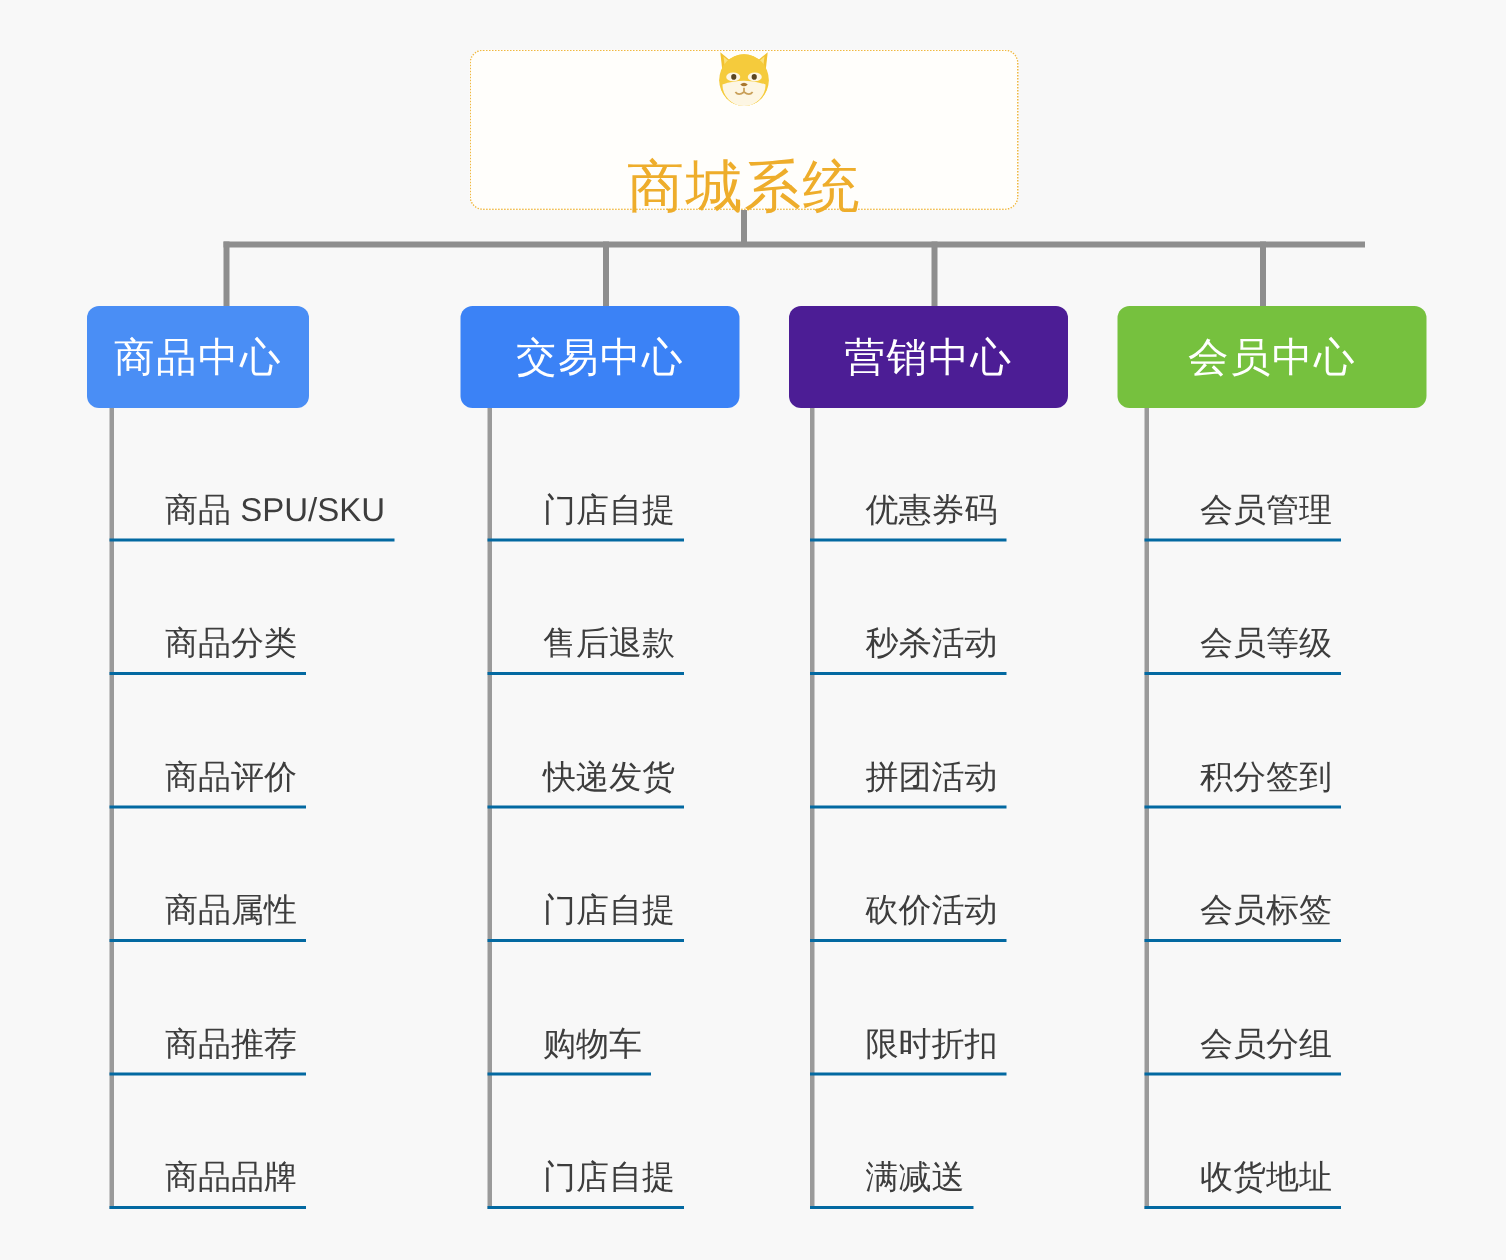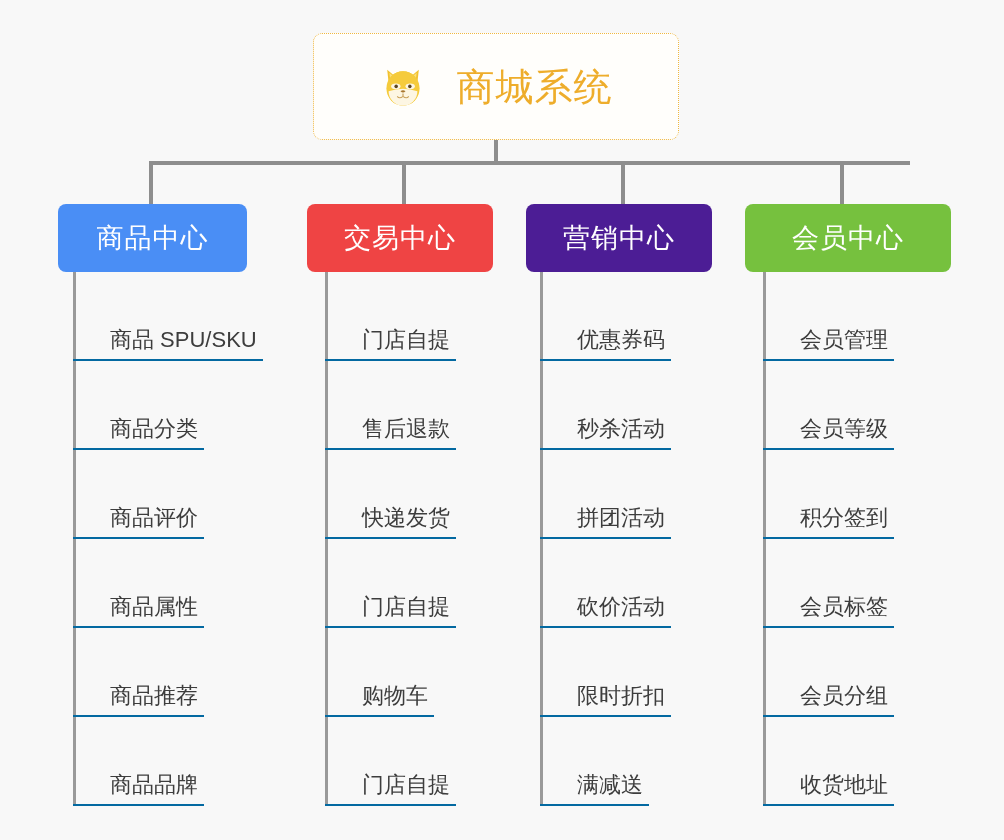--- a/index.html
+++ b/index.html
@@ -26,20 +26,21 @@
     top: 33px;
     width: 366px;
     height: 107px;
     background: #fffefb;
     border: 1px dotted #f0b840;
     border-radius: 9px;
     display: flex;
     align-items: center;
     justify-content: center;
     gap: 31px;
+    flex-direction: column;
   }
   .root-icon {
     width: 46px;
     height: 46px;
     flex: 0 0 46px;
     position: relative;
   }
   .root-title {
     font-size: 38px;
     color: #eead2b;
@@ -146,21 +147,21 @@
   <div class="conn conn-stem"></div>
   <div class="conn conn-bus"></div>
   <div id="drops">
       <div class="conn conn-drop" style="left: 149px;"></div>
       <div class="conn conn-drop" style="left: 402px;"></div>
       <div class="conn conn-drop" style="left: 621px;"></div>
       <div class="conn conn-drop" style="left: 840px;"></div>
     </div>
 
   <div id="branches">
-      <div class="cat-header" style="left: 58px; top: 204px; width: 189px; background: rgb(74, 142, 245);">
+      <div class="cat-header" style="left: 58px; top: 204px; width: 148px; background: rgb(74, 142, 245);">
         <span>商品中心</span>
       </div>
       <div class="branch" style="left: 73px;">
         <div class="branch-spine" style="height: 534px;"></div>
         <div class="leaf">
           <span class="leaf-label">商品 SPU/SKU</span>
         </div>
         <div class="leaf">
           <span class="leaf-label">商品分类</span>
         </div>
@@ -170,21 +171,21 @@
         <div class="leaf">
           <span class="leaf-label">商品属性</span>
         </div>
         <div class="leaf">
           <span class="leaf-label">商品推荐</span>
         </div>
         <div class="leaf">
           <span class="leaf-label">商品品牌</span>
         </div>
       </div>
-      <div class="cat-header" style="left: 307px; top: 204px; width: 186px; background: #ef4444;">
+      <div class="cat-header" style="left: 307px; top: 204px; width: 186px; background: #3b82f6;">
         <span>交易中心</span>
       </div>
       <div class="branch" style="left: 325px;">
         <div class="branch-spine" style="height: 534px;"></div>
         <div class="leaf">
           <span class="leaf-label">门店自提</span>
         </div>
         <div class="leaf">
           <span class="leaf-label">售后退款</span>
         </div>

